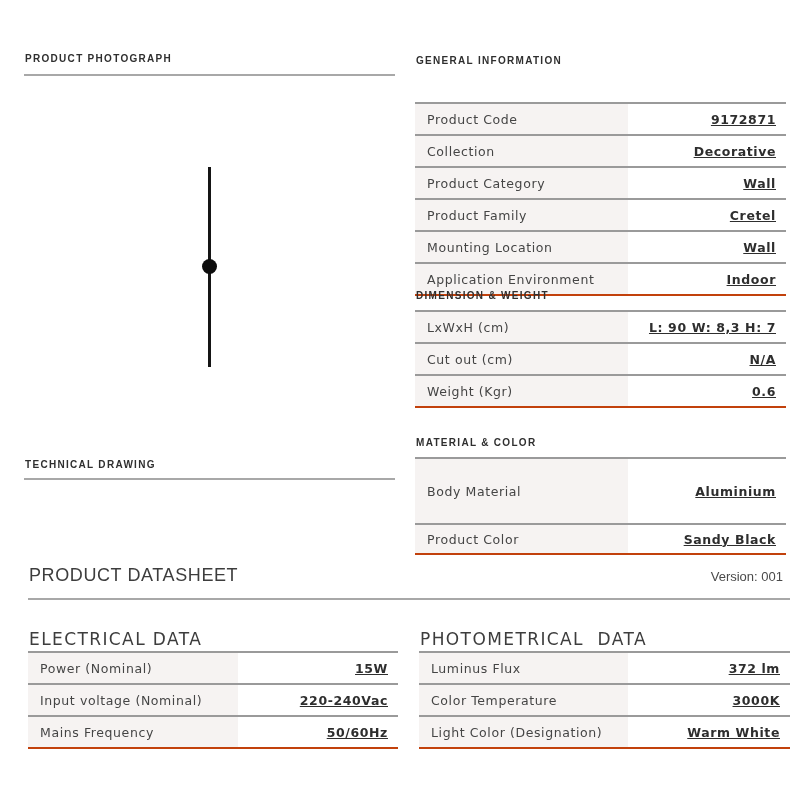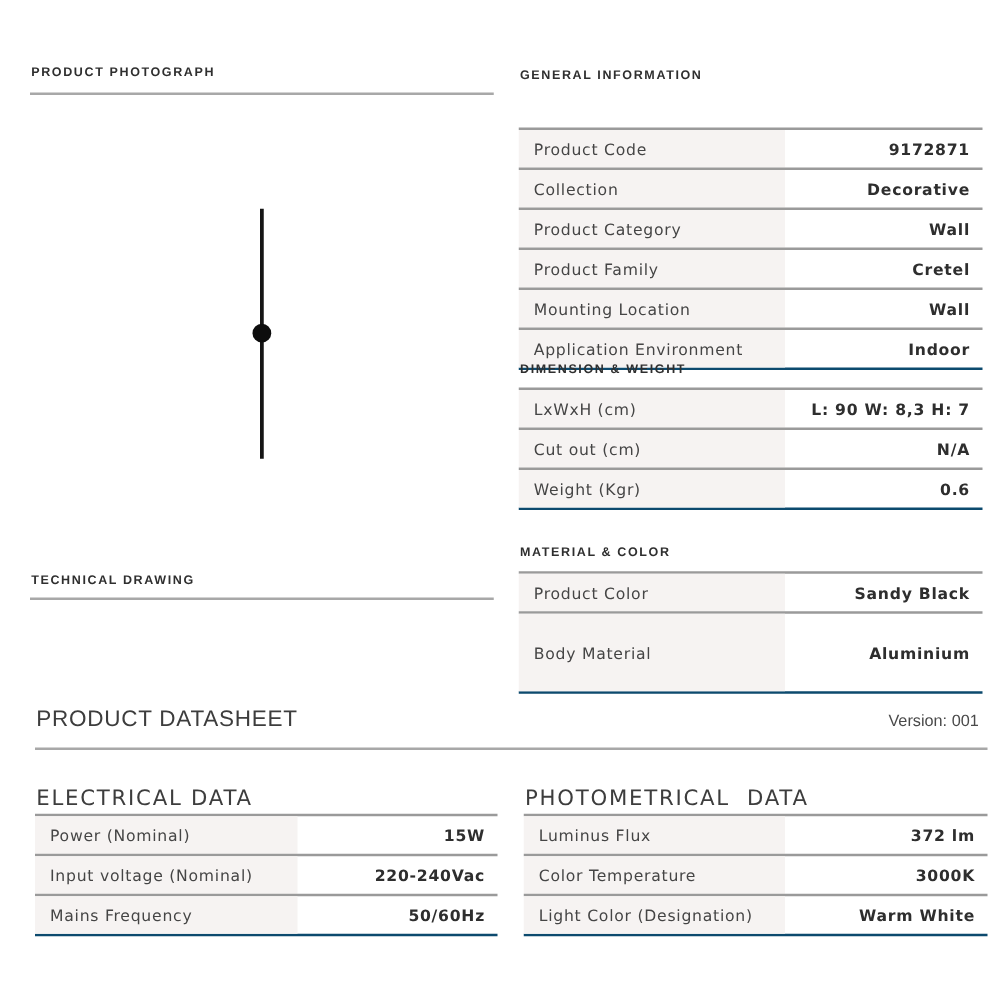--- a/index.html
+++ b/index.html
@@ -16,21 +16,21 @@
       text-transform: uppercase;
     }
     .hline { position: absolute; height: 2px; background: #a8a8a8; }
 
     .table { position: absolute; }
     .row {
       position: relative;
       display: flex;
       border-top: 2px solid #9a9a9a;
     }
-    .row:last-child { border-bottom: 2px solid #0c4a6e; }
+    .row:last-child { border-bottom: 2px solid #c2410c; }
     .cell-label {
       background: #f6f3f2;
       font-size: 12.5px;
       letter-spacing: 0.6px;
       color: #454545;
       display: flex;
       align-items: center;
       padding-left: 12px;
       white-space: nowrap;
     }
@@ -38,20 +38,21 @@
       flex: 1;
       font-size: 12.5px;
       font-weight: bold;
       letter-spacing: 0.6px;
       color: #2e2e2e;
       display: flex;
       align-items: center;
       justify-content: flex-end;
       padding-right: 10px;
       white-space: nowrap;
+      text-decoration: underline;
     }
 
     .light-title {
       position: absolute;
       font-family: "DejaVu Sans", sans-serif;
       font-size: 17px;
       letter-spacing: 1.4px;
       color: #3d3d3d;
       font-weight: normal;
     }
@@ -124,27 +125,27 @@
     <div class="cell-value">N/A</div>
   </div>
   <div class="row" style="height:34px;">
     <div class="cell-label" style="width:213px;">Weight (Kgr)</div>
     <div class="cell-value">0.6</div>
   </div>
 </div>
 
 <div class="section-title" style="left:416px; top:437px;">MATERIAL &amp; COLOR</div>
 <div class="table" style="left:415px; top:457px; width:371px;">
+  <div class="row" style="height:66px;">
+    <div class="cell-label" style="width:213px;">Body Material</div>
+    <div class="cell-value">Aluminium</div>
+  </div>
   <div class="row" style="height:32px;">
     <div class="cell-label" style="width:213px;">Product Color</div>
     <div class="cell-value">Sandy Black</div>
-  </div>
-  <div class="row" style="height:66px;">
-    <div class="cell-label" style="width:213px;">Body Material</div>
-    <div class="cell-value">Aluminium</div>
   </div>
 </div>
 
 <div class="datasheet-title" style="left:29px; top:565px;">PRODUCT DATASHEET</div>
 <div class="version" style="right:17px; top:569px;">Version: 001</div>
 <div class="hline" style="left:28px; top:598px; width:762px;"></div>
 
 <div class="light-title" style="left:29px; top:629px;">ELECTRICAL DATA</div>
 <div class="table" style="left:28px; top:651px; width:370px;">
   <div class="row" style="height:32px;">

